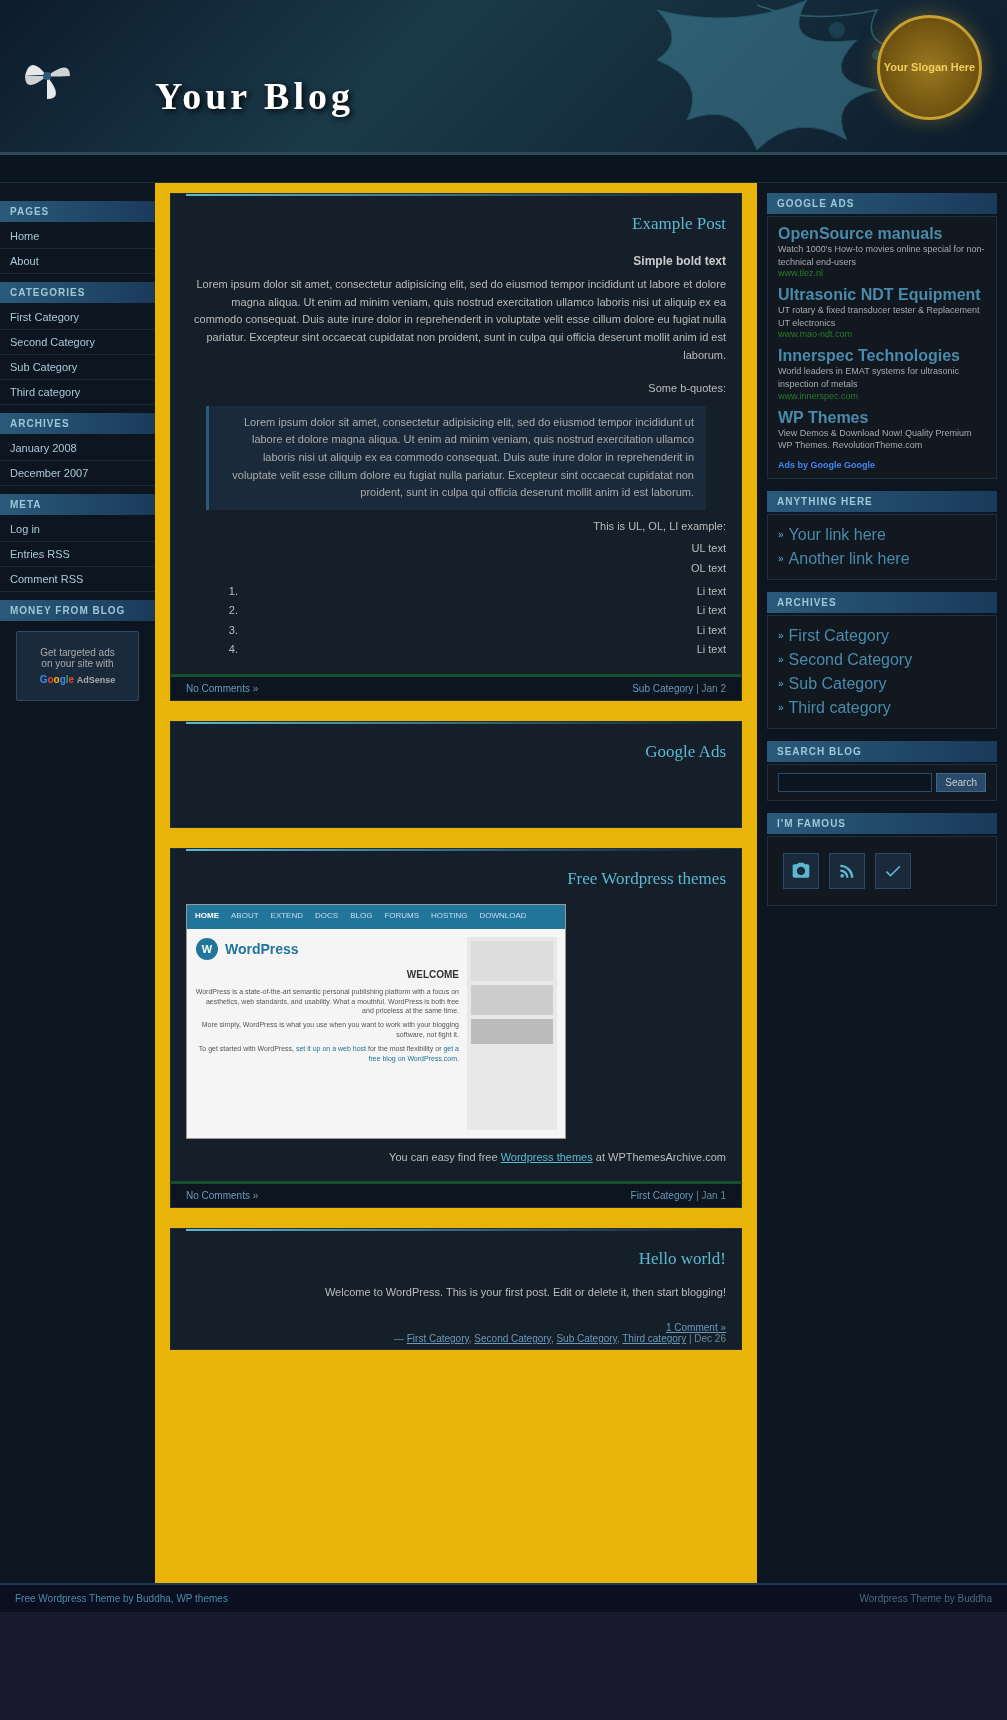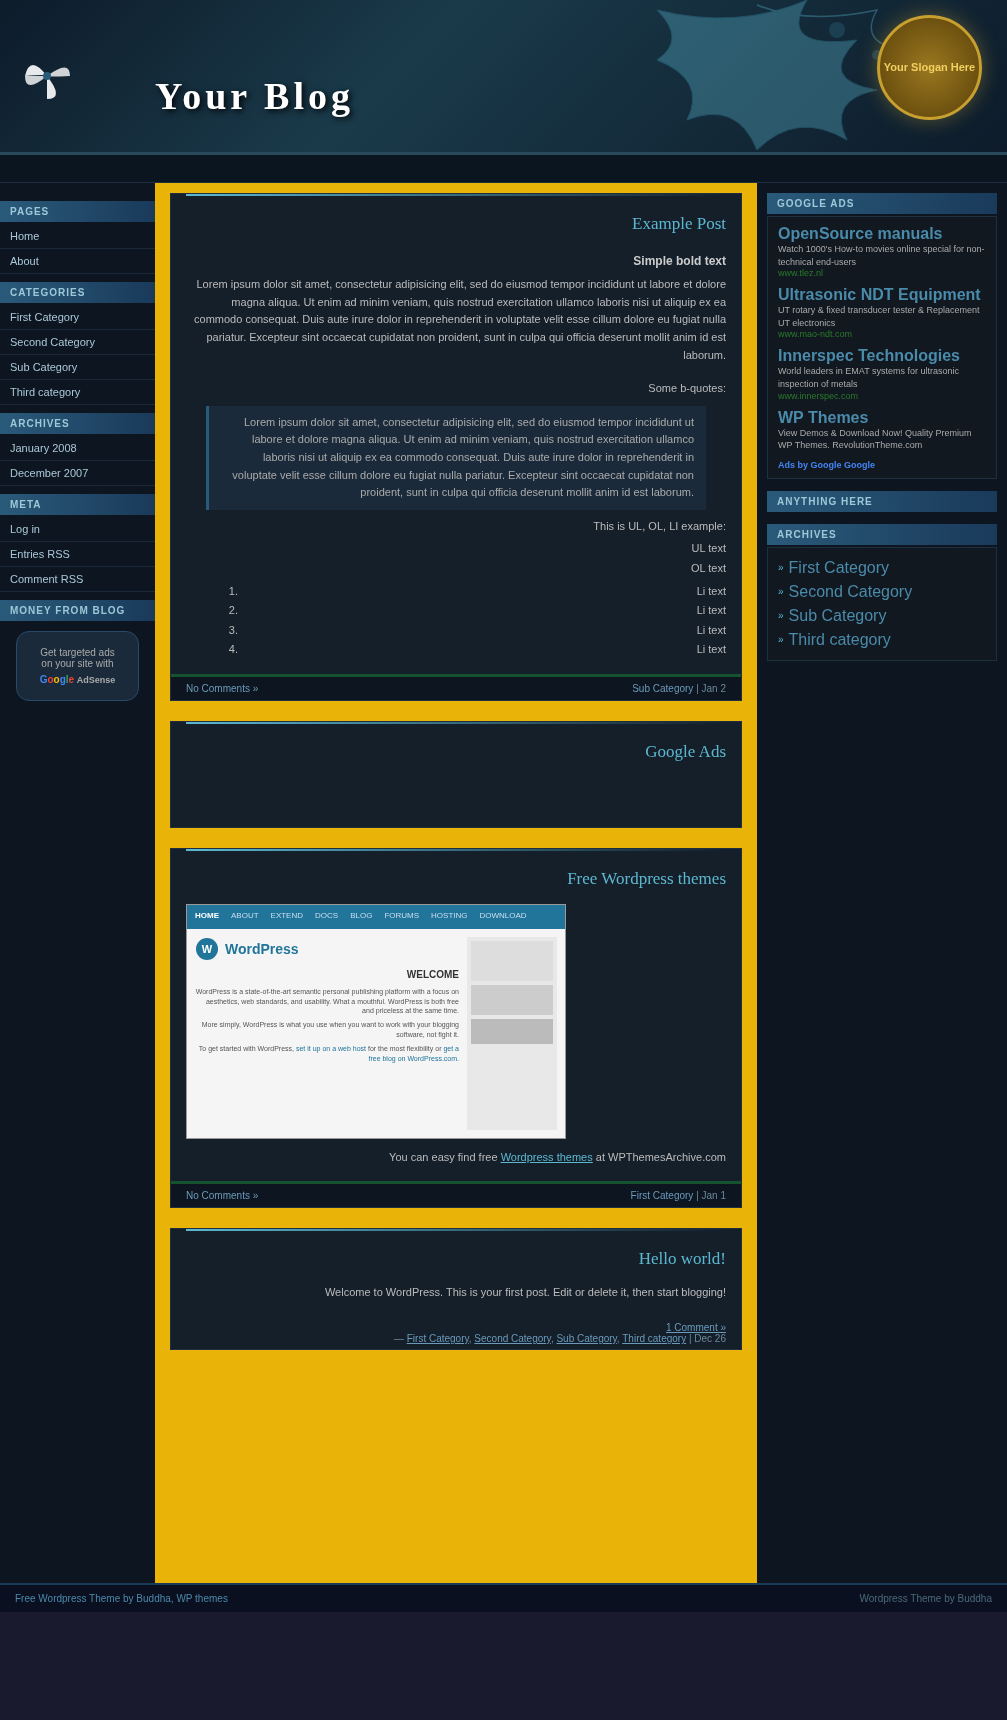--- a/index.html
+++ b/index.html
@@ -63,21 +63,21 @@
       border-bottom: 1px solid #1a2a3a;
     }
     .sidebar-adsense {
       margin: 10px 16px;
       background: #1a2a3a;
       border: 1px solid #2a4a6a;
       padding: 15px 20px;
       text-align: center;
       font-size: 10px;
       color: #aaa;
-      border-radius: 13px;
+      border-radius: 2px;
     }
     .sidebar-adsense .google-logo { color: #4285F4; font-weight: bold; }
 
     
     #content {
       flex: 1;
       padding: 10px 15px;
       background: #eab308;
       text-align: right;
     }
@@ -444,41 +444,80 @@
           <div class="ad-desc">View Demos &amp; Download Now! Quality Premium WP Themes. RevolutionTheme.com</div>
         </div>
         <div class="ads-by-google">
           <span>Ads by Google</span> <span style="color:#4285F4;font-weight:bold;">Google</span>
         </div>
       </div>
     </div>
 
     <div class="widget">
       <div class="widget-header">ANYTHING HERE</div>
+      <div class="widget-content">
+        <div class="widget-link-item">
+          <a href="#">Your link here</a>
+        </div>
+        <div class="widget-link-item">
+          <a href="#">Another link here</a>
+        </div>
+      </div>
     </div>
 
     <div class="widget">
       <div class="widget-header">ARCHIVES</div>
       <div class="widget-content">
         <div class="archives-item">
           <a href="#">First Category</a>
         </div>
         <div class="archives-item">
           <a href="#">Second Category</a>
         </div>
         <div class="archives-item">
           <a href="#">Sub Category</a>
         </div>
         <div class="archives-item">
           <a href="#">Third category</a>
         </div>
       </div>
     </div>
 
-
+    <div class="widget">
+      <div class="widget-header">SEARCH BLOG</div>
+      <div class="widget-content">
+        <div class="search-row">
+          <input class="search-input" type="text" placeholder="" style="">
+          <button class="search-btn">Search</button>
+        </div>
+      </div>
+    </div>
+
+    <div class="widget">
+      <div class="widget-header">I'M FAMOUS</div>
+      <div class="widget-content">
+        <div class="famous-icons">
+          <div class="famous-icon-box">
+            <svg width="20" height="20" viewBox="0 0 24 24" fill="#5cb8d0">
+                <path d="M20 4h-3.17L15 2H9L7.17 4H4c-1.1 0-2 .9-2 2v12c0 1.1.9 2 2 2h16c1.1 0 2-.9 2-2V6c0-1.1-.9-2-2-2zm-8 13c-2.76 0-5-2.24-5-5s2.24-5 5-5 5 2.24 5 5-2.24 5-5 5z"></path>
+              </svg>
+          </div>
+          <div class="famous-icon-box">
+            <svg width="20" height="20" viewBox="0 0 24 24" fill="#5cb8d0">
+                <path d="M6.18 15.64a2.18 2.18 0 0 1 2.18 2.18C8.36 19.01 7.38 20 6.18 20C4.98 20 4 19.01 4 17.82a2.18 2.18 0 0 1 2.18-2.18M4 4.44A15.56 15.56 0 0 1 19.56 20h-2.83A12.73 12.73 0 0 0 4 7.27V4.44m0 5.66a9.9 9.9 0 0 1 9.9 9.9h-2.83A7.07 7.07 0 0 0 4 12.93V10.1z"></path>
+              </svg>
+          </div>
+          <div class="famous-icon-box">
+            <svg width="20" height="20" viewBox="0 0 24 24" fill="#5cb8d0">
+                <path d="M9 16.17L4.83 12l-1.42 1.41L9 19 21 7l-1.41-1.41L9 16.17z"></path>
+              </svg>
+          </div>
+        </div>
+      </div>
+    </div>
 
   </div>
 
 </div>
 
 <div id="footer">
   <span>
     <a href="#">Free Wordpress Theme by Buddha, WP themes</a>
   </span>
   <span>Wordpress Theme by Buddha</span>

